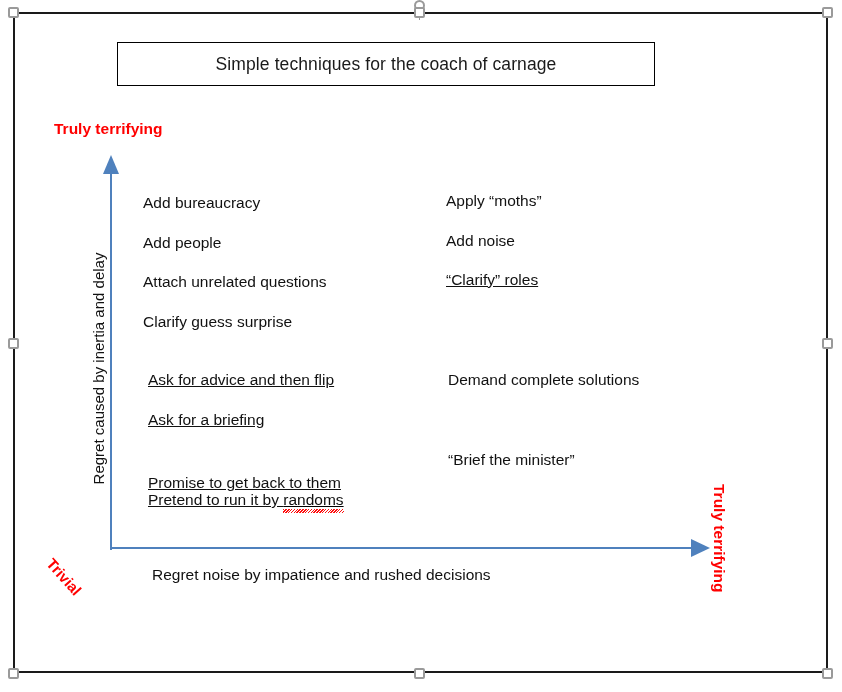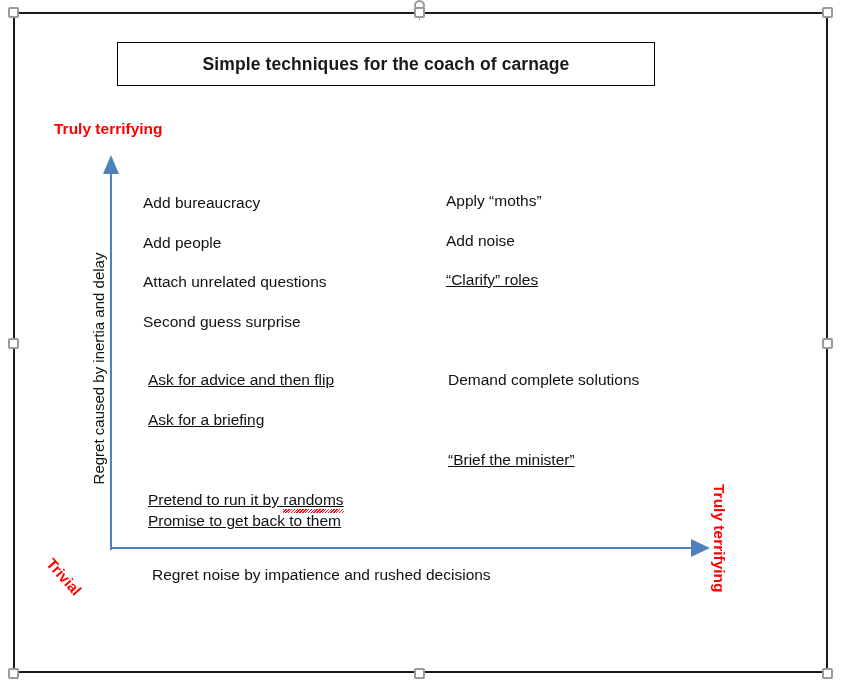--- a/index.html
+++ b/index.html
@@ -72,21 +72,20 @@
     display: flex;
     align-items: center;
     justify-content: center;
     background: #ffffff;
   }
   .title-text {
     font-size: 17.5px;
     color: #1a1a1a;
     letter-spacing: 0.1px;
     white-space: nowrap;
-    font-weight: bold;
   }
 
   
   .axis-y-line {
     position: absolute;
     left: 110px;
     top: 172px;
     width: 2px;
     height: 378px;
     background: #4f81bd;
@@ -238,27 +237,27 @@
   <div class="axis-y-title">Regret caused by inertia and delay</div>
   <div class="axis-x-title">Regret noise by impatience and rushed decisions</div>
 
   <div class="red-label lbl-top-left">Truly terrifying</div>
   <div class="red-label lbl-trivial">Trivial</div>
   <div class="red-label lbl-right">Truly terrifying</div>
 
   <div class="item col-tl" style="top:194px;">Add bureaucracy</div>
   <div class="item col-tl" style="top:234px;">Add people</div>
   <div class="item col-tl" style="top:273px;">Attach unrelated questions</div>
-  <div class="item col-tl" style="top:313px;">Second guess surprise</div>
+  <div class="item col-tl" style="top:313px;">Clarify guess surprise</div>
 
   <div class="item col-tr" style="top:192px;">Apply “moths”</div>
   <div class="item col-tr" style="top:232px;">Add noise</div>
   <div class="item col-tr" style="top:271px;text-decoration:underline;">“Clarify” roles</div>
 
   <div class="item col-bl" style="top:371px;">Ask for advice and then flip</div>
   <div class="item col-bl" style="top:411px;">Ask for a briefing</div>
-  <div class="item col-bl" style="top:474px;margin-top:38px;">Promise to get back to them</div>
+  <div class="item col-bl" style="top:474px;">Promise to get back to them</div>
   <div class="item col-br" style="top:371px;">Demand complete solutions</div>
 
   <div class="item col-bl" style="top:491px;"><span>Pretend to run it by </span><span class="misspelled">randoms</span></div>
-  <div class="item col-br" style="top:451px;text-decoration:underline;">“Brief the minister”</div>
+  <div class="item col-br" style="top:451px;">“Brief the minister”</div>
 
 </div>
 
 </body></html>

